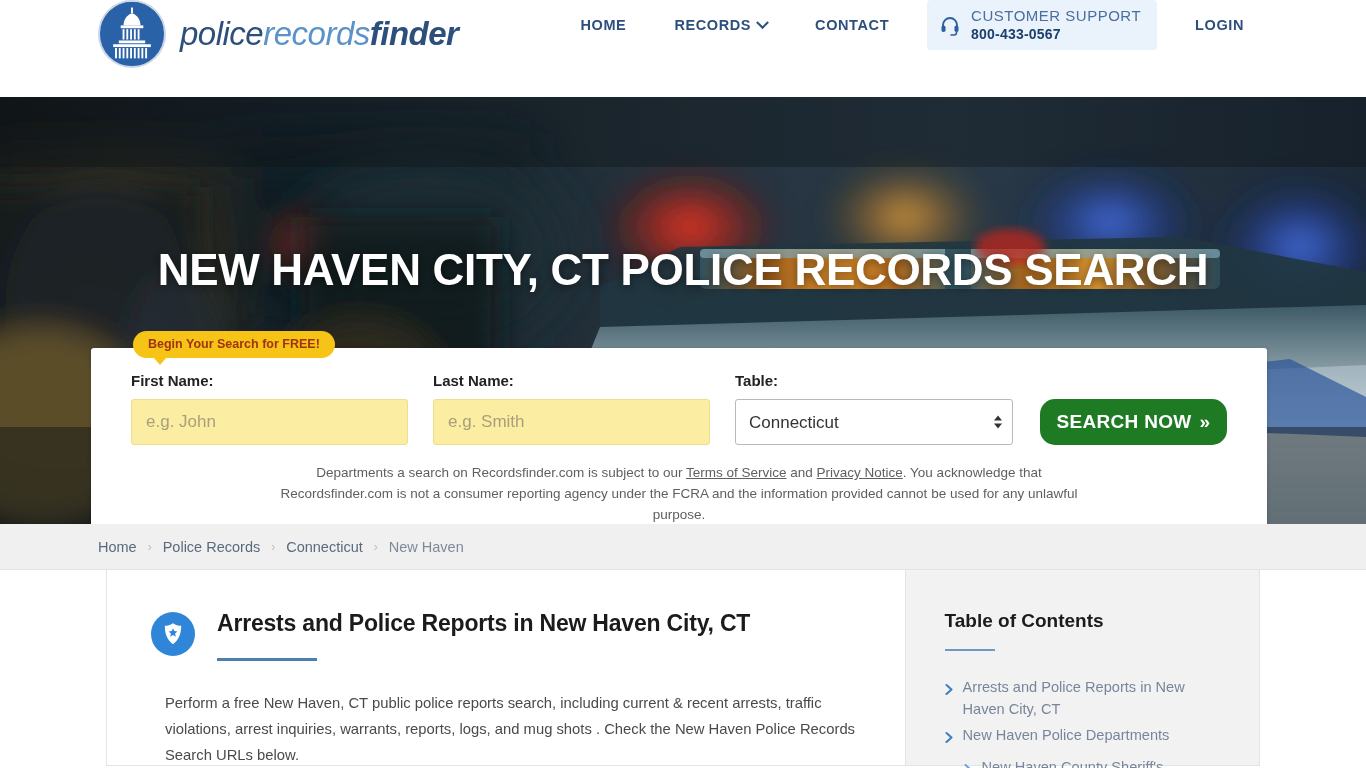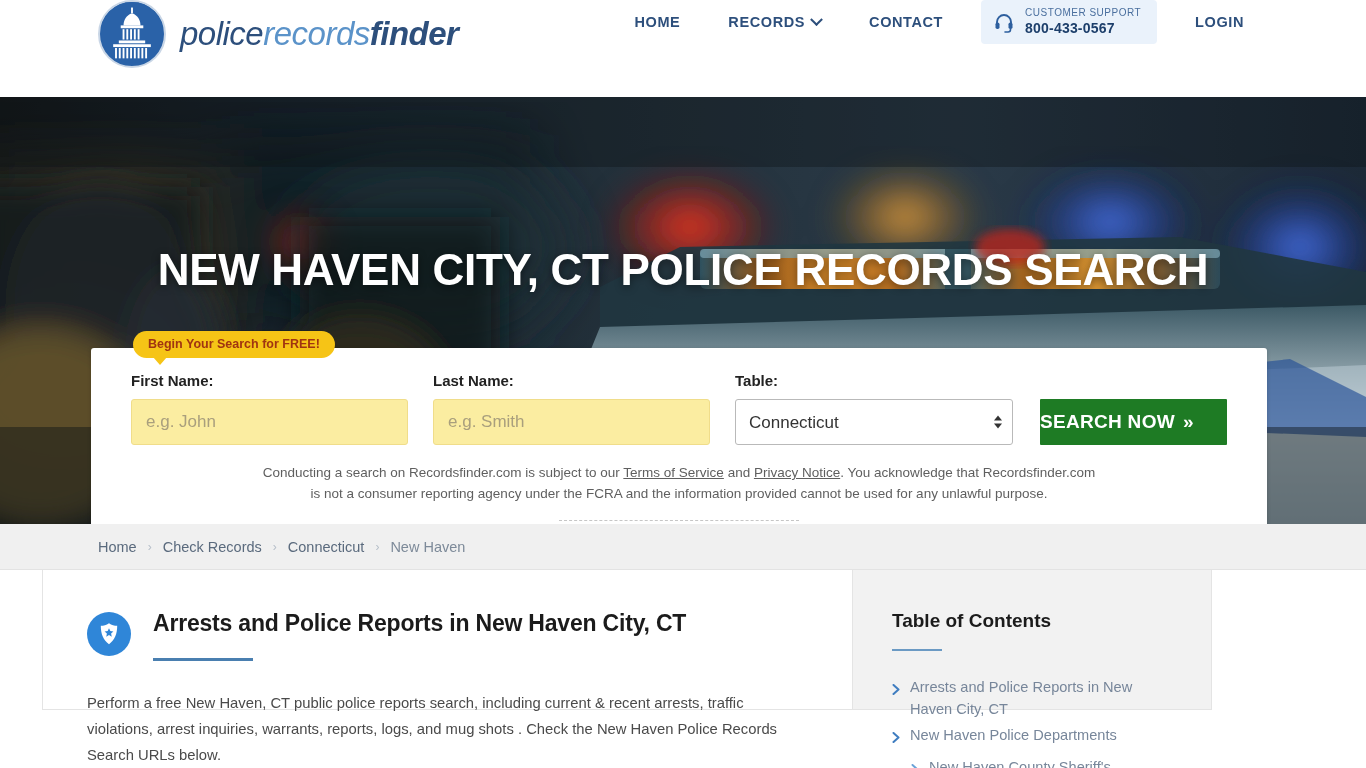--- a/index.html
+++ b/index.html
@@ -61,21 +61,21 @@
   .support-box {
     background: #eaf2fb;
     border-radius: 4px;
     padding: 7px 16px 7px 12px;
     margin: 0 14px;
     display: flex; align-items: center; gap: 10px;
     cursor: pointer;
   }
   .headset-ico { width: 22px; height: 22px; flex: 0 0 22px; }
   .support-lbl {
-    font-size: 10px; color: #4a6f9e; letter-spacing: 0.5px;
+    font-size: 15px; color: #4a6f9e; letter-spacing: 0.5px;
     text-transform: uppercase; line-height: 1.25;
   }
   .support-num {
     font-size: 14px; font-weight: 700; color: #1d3f6b;
     letter-spacing: 0.2px; line-height: 1.25;
   }
 
   
   .hero {
     position: relative;
@@ -178,26 +178,26 @@
   }
   .ar-up { border-bottom: 5px solid #333; }
   .ar-dn { border-top: 5px solid #333; }
 
   .search-btn {
     height: 46px;
     flex: 1;
     background: #1e7b24;
     color: #ffffff;
     border: none;
-    border-radius: 1px;
+    border-radius: 15px;
     font-size: 19px; font-weight: 800;
     letter-spacing: 0.3px;
     cursor: pointer;
     font-family: "Liberation Sans", sans-serif;
-    display: flex; align-items: center; gap: 8px;
+    display: flex; align-items: center; justify-content: center; gap: 8px;
   }
 
   .disclaimer {
     margin: 18px auto 0;
     max-width: 840px;
     text-align: center;
     font-size: 13.5px;
     color: #5f5f5f;
     line-height: 1.55;
   }
@@ -226,23 +226,23 @@
   .crumb.last { color: #7d8a99; cursor: default; }
   .crumb-sep {
     margin: 0 11px;
     color: #b6bfc9;
     font-size: 12px;
   }
 
   
   .content {
     display: flex;
-    padding: 0 42px;
+    padding: 0 106px;
     background: #ffffff;
-    height: 140px;
+    height: 196px;
   }
   .main-card {
     width: 811px;
     background: #ffffff;
     border: 1px solid #e4e4e4;
     border-top: none;
     padding: 40px 44px 0 44px;
   }
   .sec-head { display: flex; align-items: flex-start; gap: 22px; }
   .badge-ico {
@@ -263,20 +263,21 @@
     width: 100px; height: 3px;
     background: #4a7fb0;
     margin-top: 20px;
   }
   .body-p {
     margin-top: 29px;
     font-size: 14.8px;
     color: #4a4a4a;
     line-height: 1.78;
     max-width: 730px;
+    margin-left: 14px;
   }
 
   .toc {
     width: 359px;
     background: #f2f2f2;
     border: 1px solid #e4e4e4;
     border-top: none;
     border-left: none;
     padding: 40px 34px 0 39px;
   }
@@ -501,31 +502,31 @@
           </span>
         </div>
       </div>
 
       <button class="search-btn">
         <span>SEARCH NOW</span>
         <span>»</span>
       </button>
     </div>
 
-    <p class="disclaimer"><span>Conducting a search on Recordsfinder.com is subject to our </span><a>Terms of Service</a><span> and </span><a>Privacy Notice</a><span>. You acknowledge that Recordsfinder.com is not a consumer reporting agency under the FCRA and the information provided cannot be used for any unlawful purpose.</span></p>
+    <p class="disclaimer"><span>Departments a search on Recordsfinder.com is subject to our </span><a>Terms of Service</a><span> and </span><a>Privacy Notice</a><span>. You acknowledge that Recordsfinder.com is not a consumer reporting agency under the FCRA and the information provided cannot be used for any unlawful purpose.</span></p>
 
     <div class="dash-sep"></div>
 
   </div>
 </div>
 
 <div class="crumb-bar">
   <a class="crumb">Home</a>
   <span class="crumb-sep">›</span>
-  <a class="crumb">Check Records</a>
+  <a class="crumb">Police Records</a>
   <span class="crumb-sep">›</span>
   <a class="crumb">Connecticut</a>
   <span class="crumb-sep">›</span>
   <span class="crumb last">New Haven</span>
 </div>
 
 <div class="content">
 
   <div class="main-card">
     <div class="sec-head">

